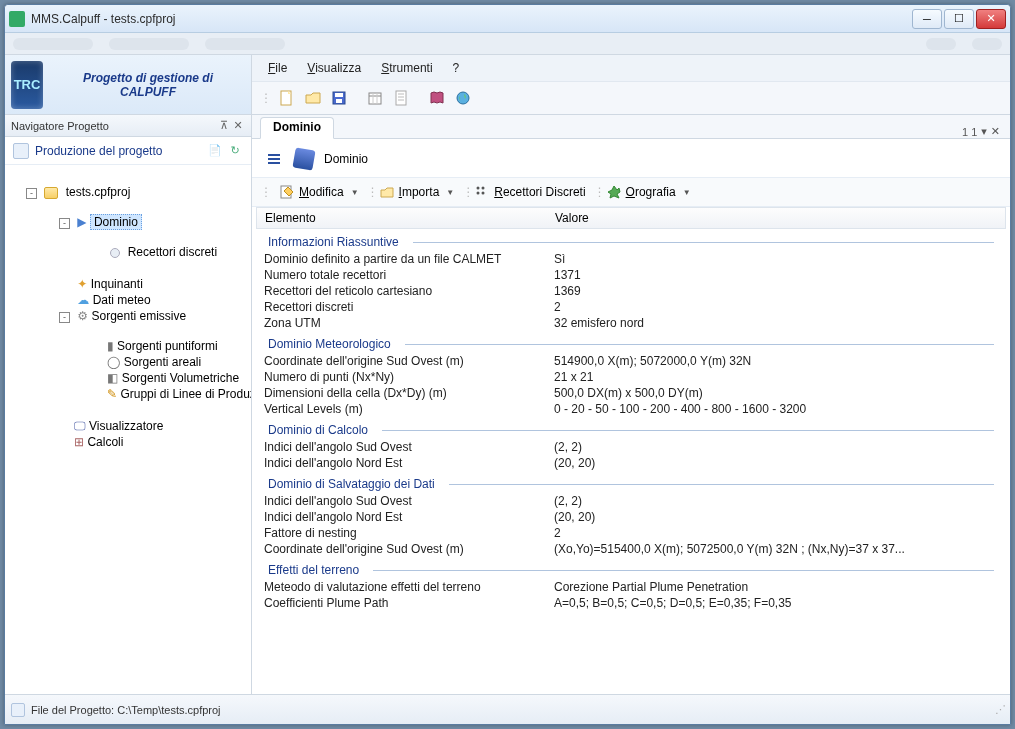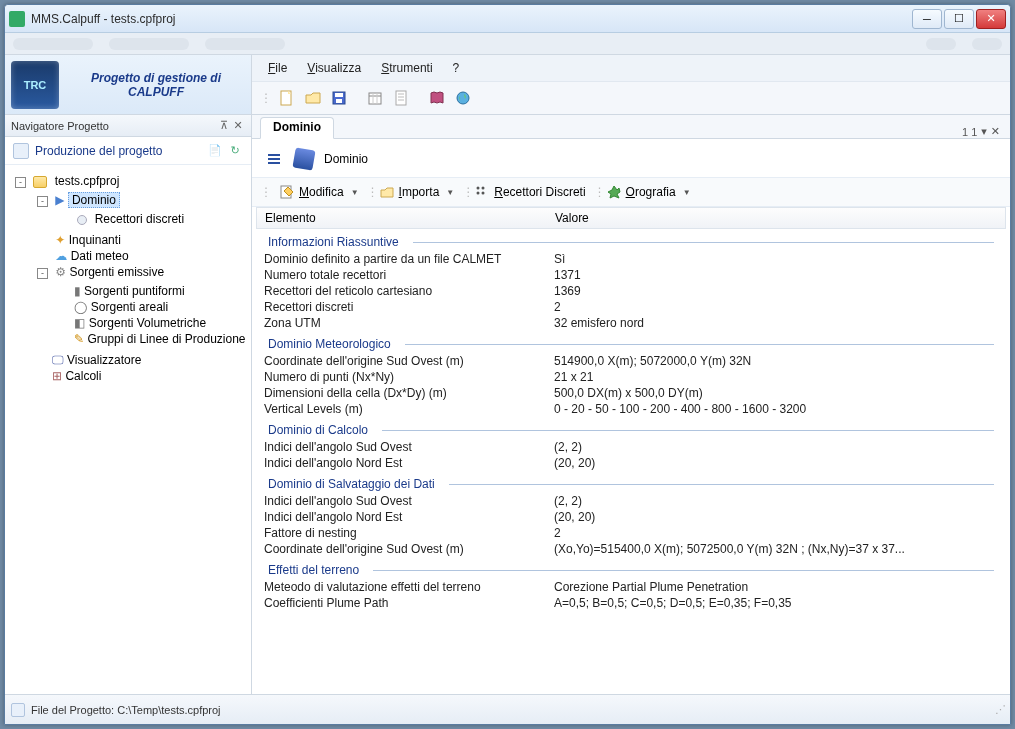--- a/index.html
+++ b/index.html
@@ -59,25 +59,25 @@
   .top-row { display:flex; height:60px; }
   .brand-box {
     width:247px;
     background:linear-gradient(#eaf3fc,#dbe9f8);
     border-right:1px solid #cfd8e2;
     border-bottom:1px solid #cfd8e2;
     display:flex; align-items:center; gap:8px;
     padding:6px;
   }
   .brand-logo{
-    width:48px; height:48px;
+    width:32px; height:48px;
     background:linear-gradient(#1a3a6a,#2a5aa0);
     border-radius:4px;
     display:flex; align-items:center; justify-content:center;
-    color:#aef; font-weight:bold; font-size:11px;
+    color:#aef; font-weight:bold; font-size:13px;
     box-shadow: inset 0 0 6px rgba(255,255,255,.3);
   }
   .brand-text{ color:#1a3a8a; font-style:italic; font-weight:bold; font-size:12px; line-height:14px; flex:1; text-align:center;}
   .menu-and-toolbar{ flex:1; display:flex; flex-direction:column; border-bottom:1px solid #cfd8e2;}
   .menubar{ height:26px; display:flex; align-items:center; gap:4px; padding:0 8px; background:#eef3f9;}
   .menubar .mitem{ padding:3px 8px; cursor:pointer; color:#222;}
   .menubar .mitem .ul{ text-decoration:underline;}
   .toolbar{ height:34px; display:flex; align-items:center; gap:4px; padding:0 8px; background:#f4f7fb; border-top:1px solid #e1e8f0;}
   .tbtn{ width:22px; height:22px; display:flex; align-items:center; justify-content:center; cursor:pointer; border-radius:3px;}
   .split{ flex:1; display:flex; min-height:0;}
@@ -91,21 +91,21 @@
   .panel-header .pin,.panel-header .x{ width:14px; text-align:center; cursor:pointer; color:#666;}
   .nav-sub{
     height:28px; display:flex; align-items:center; padding:0 8px;
     background:#fff; border-bottom:1px solid #e6edf5;
     color:#1a3a8a;
   }
   .nav-sub .nicon{ width:16px; height:16px; background:#e8f0fa; border:1px solid #b0c4de; margin-right:6px; border-radius:2px;}
   .nav-sub .spacer{flex:1;}
   .nav-sub .mini{ width:16px; height:16px; margin-left:4px; cursor:pointer; display:flex; align-items:center; justify-content:center; font-size:11px; color:#4a7;}
   .tree{ flex:1; overflow:auto; padding:4px 2px; font-size:12px;}
-  .tree ul{ list-style:none; margin:4px; padding-left:18px;}
+  .tree ul{ list-style:none; margin:15px; padding-left:18px;}
   .tree > ul{ padding-left:4px;}
   .tree li{ padding:1px 0; white-space:nowrap;}
   .tree .toggle{ display:inline-block; width:11px; height:11px; border:1px solid #888; font-size:9px; line-height:9px; text-align:center; margin-right:4px; color:#555; background:#fff; cursor:pointer;}
   .tree .toggle.blank{ border:none;}
   .tree .ticon{ display:inline-block; width:14px; height:12px; margin-right:4px; vertical-align:middle;}
   .tree .folder{ background:linear-gradient(#ffe9a8,#f7cf66); border:1px solid #d6a830; border-radius:2px;}
   .tree .dot{ background:#e8eef5; border:1px solid #aab; border-radius:50%; width:10px; height:10px;}
   .tree .sel{ background:#cfe6ff; border:1px dotted #6aa0e0; padding:0 3px;}
   .content{ flex:1; display:flex; flex-direction:column; min-width:0;}
   .tabstrip{ height:24px; background:#f4f7fb; border-bottom:1px solid #cfd8e2; display:flex; align-items:flex-end; padding:0 8px;}

